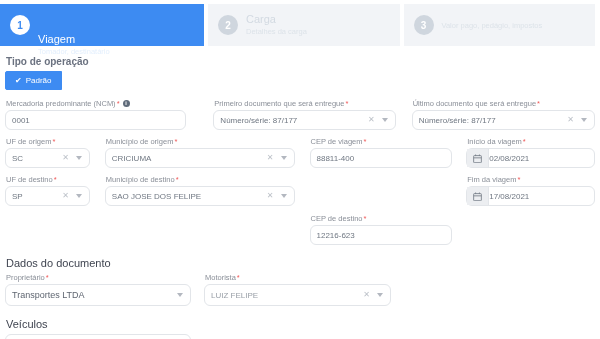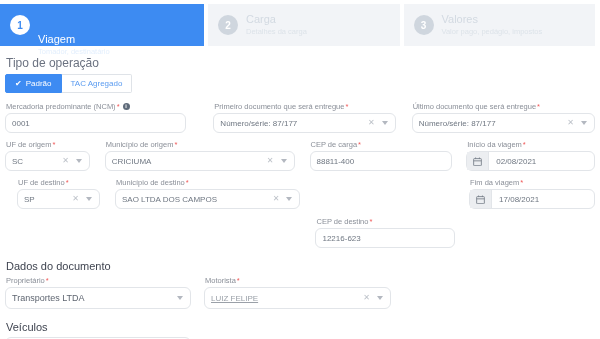--- a/index.html
+++ b/index.html
@@ -64,23 +64,24 @@
   .step-title { font-size: 11px; }
   .step-sub { font-size: 7.5px; margin-top: 2px; }
   .step.active .step-title { color: #ffffff; margin-top: 40px; }
   .step.active .step-sub { color: #e3effd; }
   .step.inactive .step-title { color: #d3dae2; }
   .step.inactive .step-sub { color: #dde3e9; }
 
   
   .content { padding: 0 5px; }
   .section-label {
-    font-size: 12px;
+    font-size: 10px;
     color: #6b7280;
     margin: 10px 0 4px 1px;
+    font-weight: bold;
   }
   .section-title {
     font-size: 11px;
     color: #3f4450;
     margin: 12px 0 4px 1px;
   }
   .field-label {
     font-size: 7.5px;
     color: #8a8f98;
     margin: 0 0 2px 1px;
@@ -136,21 +137,21 @@
   .cal-btn {
     width: 21px;
     height: 100%;
     background: #eceef1;
     border-right: 1px solid #e2e5e9;
     display: flex;
     align-items: center;
     justify-content: center;
     flex: 0 0 21px;
   }
-  .date-input .val { padding-left: 7px; }
+  .date-input .val { padding-left: 0; }
 
   
   .btn-group { display: flex; height: 19px; }
   .btn {
     display: flex;
     align-items: center;
     justify-content: center;
     font-size: 8px;
     box-sizing: border-box;
     padding: 0 9px;
@@ -188,38 +189,34 @@
     <div class="step-num">2</div>
     <div class="step-text">
       <div class="step-title">Carga</div>
       <div class="step-sub">Detalhes da carga</div>
     </div>
   </div>
 
   <div class="step inactive">
     <div class="step-num">3</div>
     <div class="step-text">
-      <div class="step-title">Valores</div>
       <div class="step-sub">Valor pago, pedágio, impostos</div>
     </div>
   </div>
 
 </div>
 
 <div class="content">
 
   <div class="section-label">Tipo de operação</div>
   <div class="btn-group">
     <div class="btn primary">
       <span class="check">✔</span>
       <span>Padrão</span>
     </div>
-    <div class="btn ghost">
-      <span>TAC Agregado</span>
-    </div>
   </div>
 
   <div class="row" style="margin-top:9px;">
 
     <div style="width:186px;">
       <div class="field-label">
         <span>Mercadoria predominante (NCM)</span><span class="req">*</span><span class="info-icon">i</span>
       </div>
       <div class="input">
         <div class="val">0001</div>
@@ -277,21 +274,21 @@
         <div class="val">CRICIUMA</div>
         <div class="adorn">
           <span class="clear-x">✕</span>
           <span class="caret"></span>
         </div>
       </div>
     </div>
 
     <div style="width:143px;margin-left:15px;">
       <div class="field-label">
-        <span>CEP de carga</span><span class="req">*</span>
+        <span>CEP de viagem</span><span class="req">*</span>
       </div>
       <div class="input">
         <div class="val">88811-400</div>
       </div>
     </div>
 
     <div style="width:129px;margin-left:14px;">
       <div class="field-label">
         <span>Início da viagem</span><span class="req">*</span>
       </div>
@@ -305,39 +302,39 @@
           </svg>
         </div>
         <div class="val">02/08/2021</div>
       </div>
     </div>
 
   </div>
 
   <div class="row" style="margin-top:7px;">
 
-    <div style="width:85px;margin-left:12px;">
+    <div style="width:85px;">
       <div class="field-label">
         <span>UF de destino</span><span class="req">*</span>
       </div>
       <div class="input">
         <div class="val">SP</div>
         <div class="adorn">
           <span class="clear-x">✕</span>
           <span class="caret"></span>
         </div>
       </div>
     </div>
 
     <div style="width:190px;margin-left:15px;">
       <div class="field-label">
         <span>Município de destino</span><span class="req">*</span>
       </div>
       <div class="input">
-        <div class="val">SAO LTDA DOS CAMPOS</div>
+        <div class="val">SAO JOSE DOS FELIPE</div>
         <div class="adorn">
           <span class="clear-x">✕</span>
           <span class="caret"></span>
         </div>
       </div>
     </div>
 
     <div style="width:143px;margin-left:15px;margin-top:39px;">
       <div class="field-label">
         <span>CEP de destino</span><span class="req">*</span>
@@ -380,21 +377,21 @@
           <span class="caret"></span>
         </div>
       </div>
     </div>
 
     <div style="width:187px;margin-left:13px;">
       <div class="field-label">
         <span>Motorista</span><span class="req">*</span>
       </div>
       <div class="input" style="height:22px;">
-        <div class="val" style="color:#9aa0a8;text-decoration:underline;">LUIZ FELIPE</div>
+        <div class="val" style="color:#9aa0a8;">LUIZ FELIPE</div>
         <div class="adorn">
           <span class="clear-x">✕</span>
           <span class="caret"></span>
         </div>
       </div>
     </div>
 
   </div>
 
   <div class="section-title">Veículos</div>

